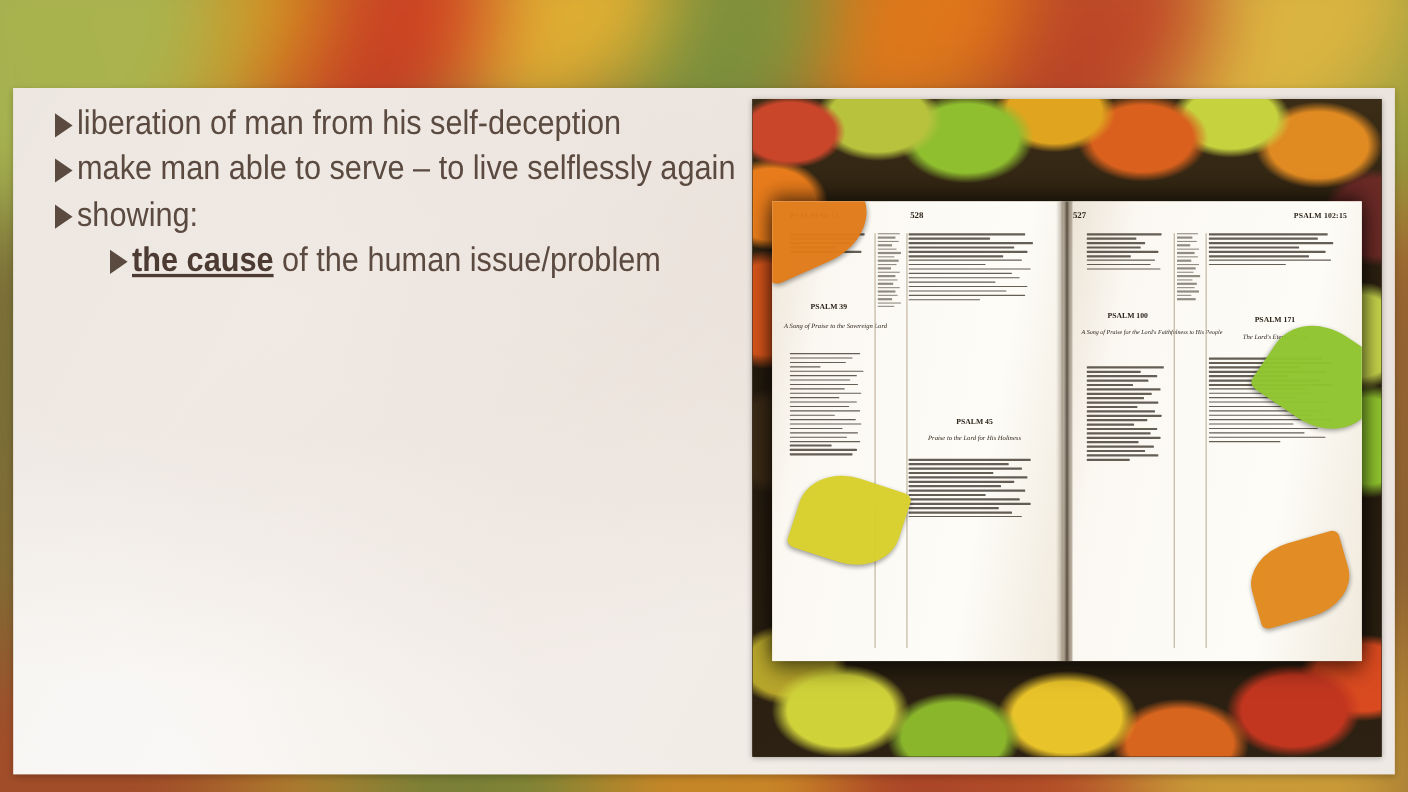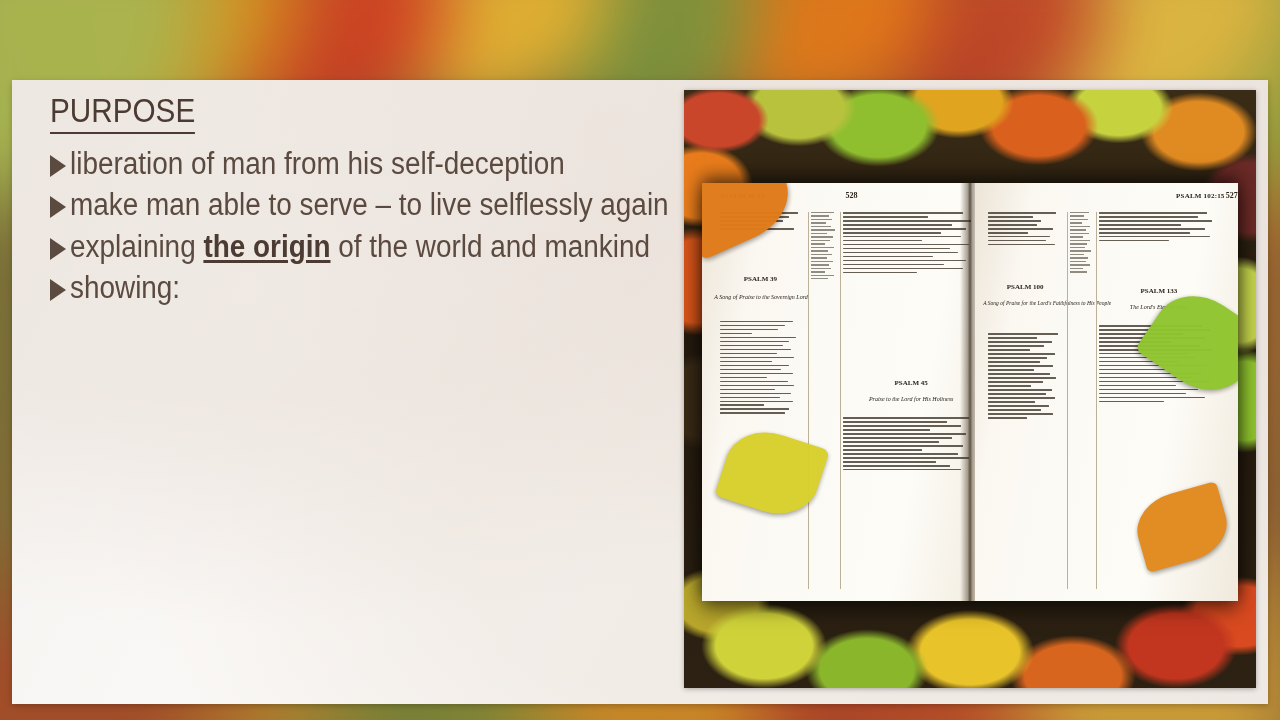--- a/index.html
+++ b/index.html
@@ -204,21 +204,21 @@
     box-shadow: 0 -6px 16px rgba(0,0,0,0.55), 0 8px 18px rgba(0,0,0,0.5);
     overflow: hidden;
   }
   .page {
     position: absolute;
     top: 0;
     bottom: 0;
     background: linear-gradient(100deg, #ece4d6 0%, #fbf8f2 18%, #fdfcf7 70%, #f0e9dc 100%);
     overflow: hidden;
   }
-  .page.left  { left: 0;   width: 49%; border-right: 1px solid #d9cfbd; padding-left: 36px; }
+  .page.left  { left: 0;   width: 49%; border-right: 1px solid #d9cfbd; }
   .page.right { right: 0;  width: 49%; }
   .gutter {
     position: absolute;
     left: 48.2%;
     top: 0;
     bottom: 0;
     width: 3.6%;
     background: linear-gradient(90deg, rgba(60,44,26,0.0) 0%, rgba(70,52,30,0.45) 38%, rgba(40,28,14,0.75) 50%, rgba(70,52,30,0.45) 62%, rgba(60,44,26,0.0) 100%);
   }
   .col-head {
@@ -291,46 +291,43 @@
 
 <div id="slide">
 
   <div id="slide-bg"></div>
 
 
   <div id="content-panel">
 
     <div id="body-text">
 
-      <div class="heading-wrap">
-        <span class="heading">PURPOSE</span>
-      </div>
 
       <div class="bullet-row">
         <span class="bullet-mark"></span>
         <span class="bullet-text">liberation of man from his self-deception</span>
       </div>
 
       <div class="bullet-row">
         <span class="bullet-mark"></span>
         <span class="bullet-text">make man able to serve – to live selflessly again</span>
       </div>
 
 
 
-      <div class="bullet-row">
-        <span class="bullet-mark"></span>
-        <span class="bullet-text"><span>explaining </span><b>the origin</b><span> of the world and mankind</span></span>
-      </div>
 
       <div class="bullet-row">
         <span class="bullet-mark"></span>
         <span class="bullet-text">showing:</span>
       </div>
 
+      <div class="bullet-row level-2">
+        <span class="bullet-mark"></span>
+        <span class="bullet-text"><span></span><b>the cause</b><span> of the human issue/problem</span></span>
+      </div>
 
     </div>
 
     <div id="bible-photo">
       <div class="foliage"></div>
 
       <div class="book">
 
         <div class="page left">
           <div class="col-head" style="left:6%; top:2.2%;">PSALM 96:13</div>
@@ -433,21 +430,21 @@
             <div class="tl" style="width:92%"></div>
               <div class="tl" style="width:68%"></div>
             <div class="tl" style="width:78%"></div>
               <div class="tl" style="width:86%"></div>
           </div>
         </div>
 
         <div class="gutter"></div>
 
         <div class="page right">
-          <div class="col-center" style="left:0; right:0; top:2%; text-align:right;">527</div>
+          <div class="col-center" style="left:0; right:0; top:2%; text-align:left;">527</div>
           <div class="col-head" style="right:5%; top:2.2%;">PSALM 102:15</div>
 
           <div class="textcol" style="left:5%; top:7%; width:28%;">
             <div class="tl" style="width:92%"></div>
               <div class="tl" style="width:60%"></div>
             <div class="tl" style="width:72%"></div>
               <div class="tl" style="width:66%"></div>
             <div class="tl" style="width:88%"></div>
               <div class="tl" style="width:54%"></div>
             <div class="tl" style="width:84%"></div>
@@ -508,21 +505,21 @@
             <div class="tl" style="width:90%"></div>
               <div class="tl" style="width:82%"></div>
             <div class="tl" style="width:94%"></div>
               <div class="tl" style="width:68%"></div>
             <div class="tl" style="width:88%"></div>
               <div class="tl" style="width:76%"></div>
             <div class="tl" style="width:92%"></div>
               <div class="tl" style="width:58%"></div>
           </div>
 
-          <div class="psalm-title" style="left:47%; width:46%; top:25%;">PSALM 133</div>
+          <div class="psalm-title" style="left:47%; width:46%; top:25%;">PSALM 171</div>
           <div class="psalm-sub" style="left:45%; width:50%; top:29%;">The Lord's Eternal Love</div>
 
           <div class="textcol" style="left:47%; top:34%; width:46%;">
             <div class="tl" style="width:86%"></div>
               <div class="tl" style="width:92%"></div>
             <div class="tl" style="width:70%"></div>
               <div class="tl" style="width:88%"></div>
             <div class="tl" style="width:60%"></div>
               <div class="tl" style="width:84%"></div>
             <div class="tl" style="width:94%"></div>

